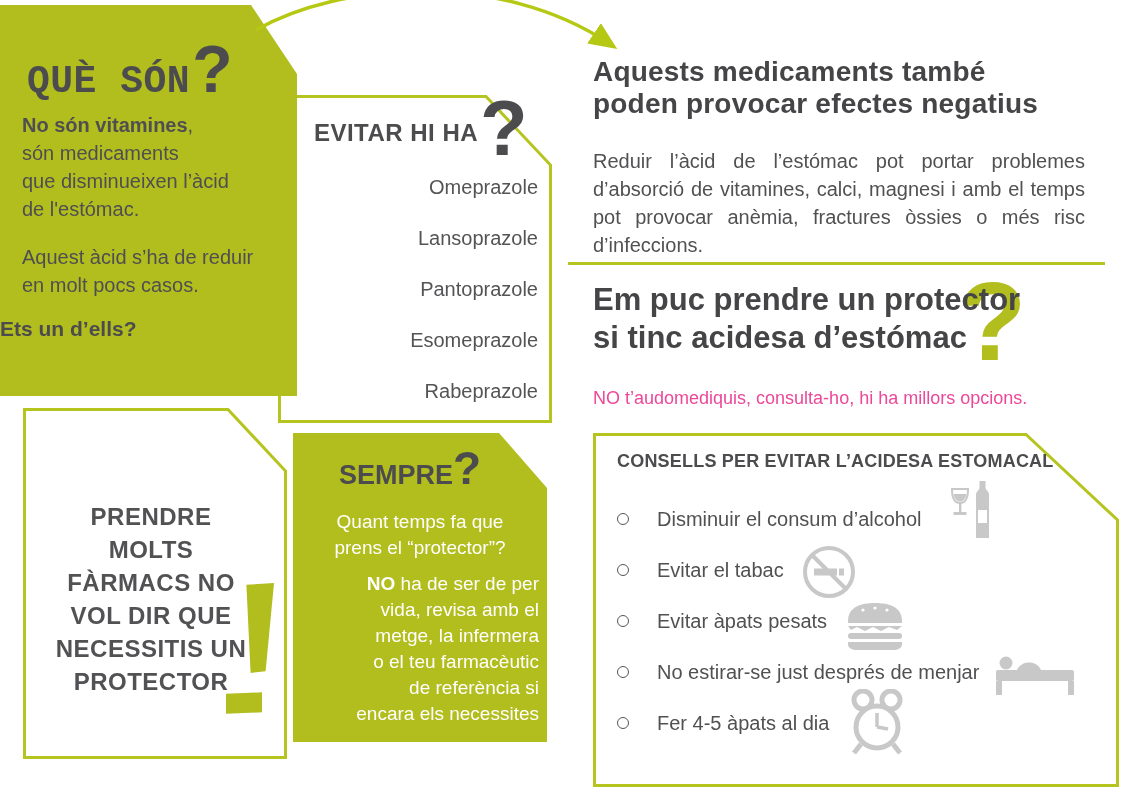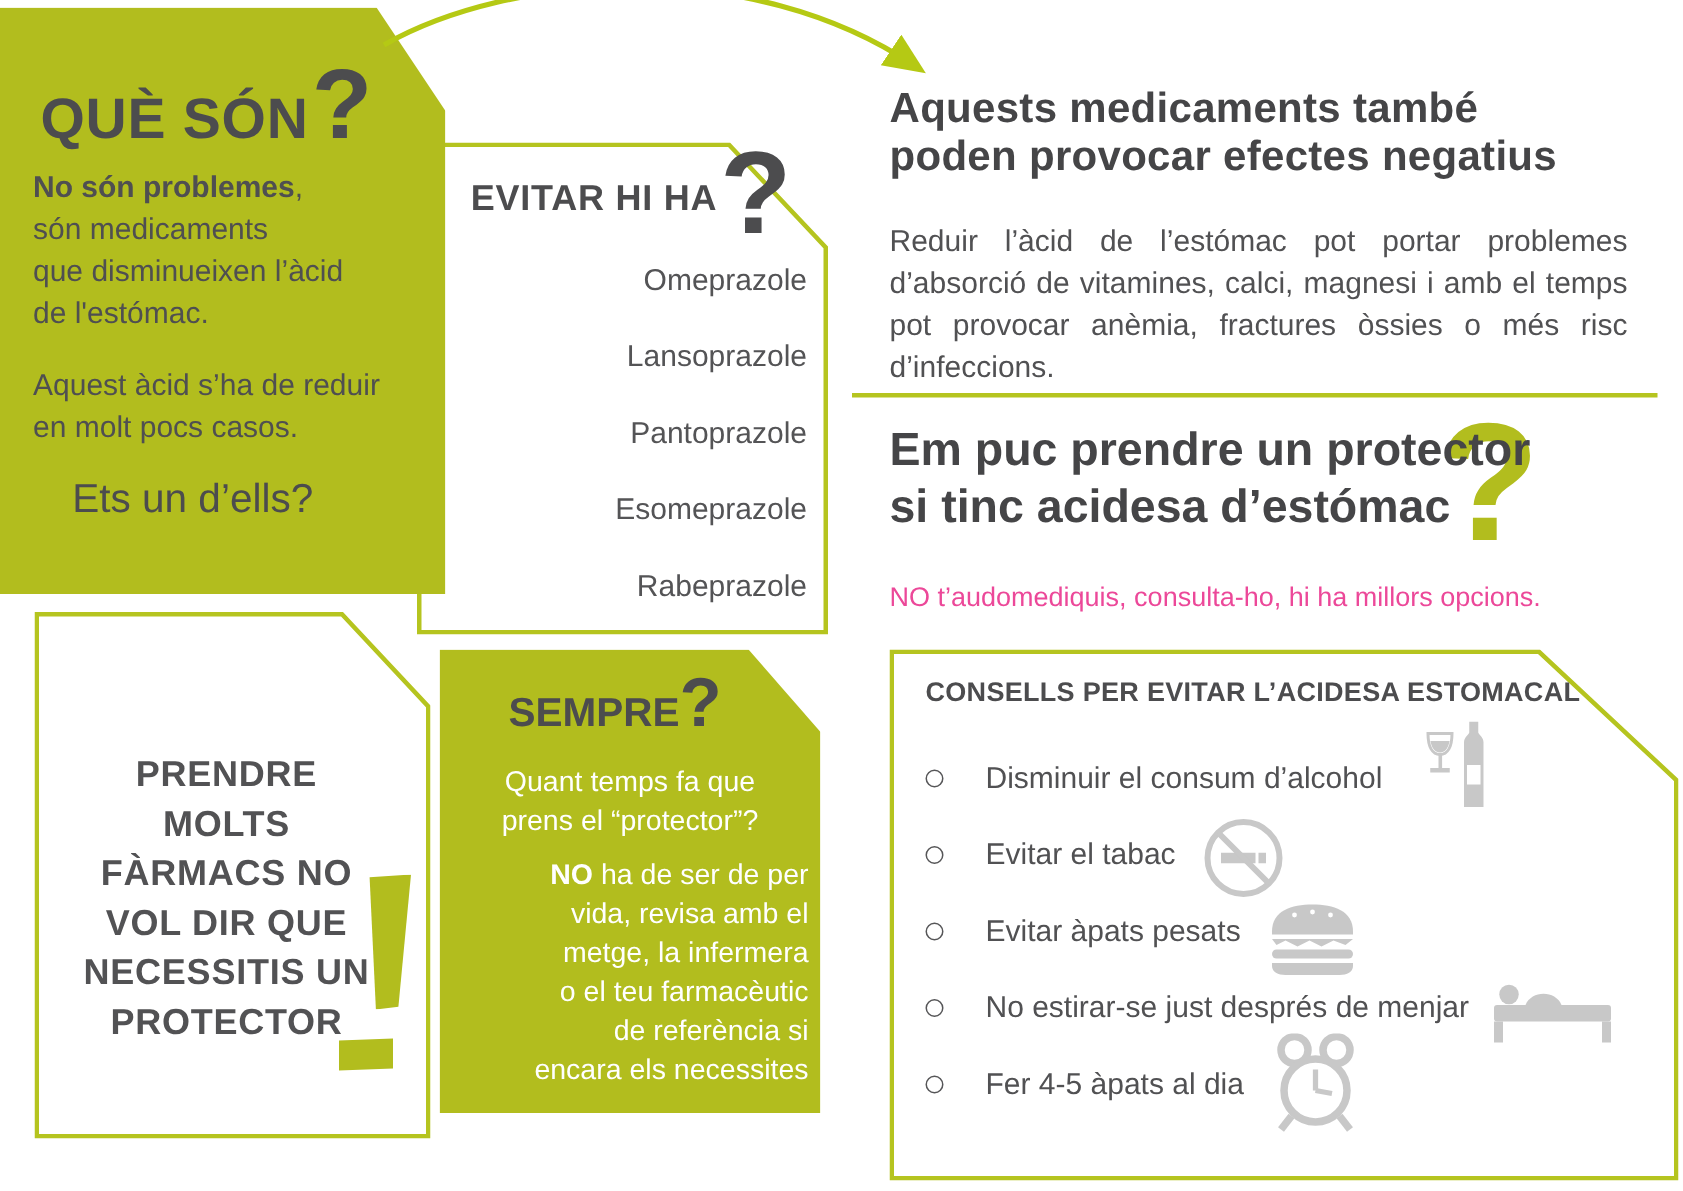--- a/index.html
+++ b/index.html
@@ -5,25 +5,25 @@
   html,body{margin:0;padding:0;background:#fff;}
   #canvas{position:relative;width:1122px;height:794px;background:#ffffff;overflow:hidden;
           font-family:"Liberation Sans",sans-serif;color:#515153;}
   .abs{position:absolute;}
   .boxsvg{position:absolute;left:0;top:0;pointer-events:none;}
 
   
   #que-son{left:0;top:5px;width:297px;height:391px;background:#b2bd1e;z-index:5;
            clip-path:polygon(0 0,251px 0,297px 69px,297px 100%,0 100%);}
   #que-son .title{left:27px;top:26px;white-space:nowrap;color:#4c4c4e;font-weight:bold;}
-  #que-son .title .t{font-size:38px;letter-spacing:.5px;}
+  #que-son .title .t{font-size:38px;letter-spacing:.5px;font-family:Liberation Mono, monospace;}
   #que-son .title .q{font-size:66px;margin-left:2px;}
   .qs-body{left:22px;top:106px;font-size:20px;line-height:28px;color:#4f4f51;}
   .qs-body2{left:22px;top:238px;font-size:20px;line-height:28px;color:#4f4f51;}
-  .qs-cta{left:0;right:40px;top:312px;text-align:center;font-weight:normal;font-size:27px;color:#4c4c4e;}
+  .qs-cta{left:0;right:40px;top:312px;text-align:left;font-weight:bold;font-size:21px;color:#4c4c4e;}
 
   
   #quins{left:278px;top:95px;width:274px;height:328px;z-index:2;}
   #quins .title{left:28px;top:24px;width:180px;text-align:center;font-weight:bold;
                 font-size:24px;letter-spacing:.5px;color:#4c4c4e;z-index:2;}
   #quins .bigq{left:202px;top:-6px;font-size:78px;font-weight:bold;color:#4c4c4e;line-height:1;z-index:3;}
   #quins ul{position:absolute;left:0;top:67px;width:260px;margin:0;padding:0;list-style:none;}
   #quins li{height:51px;line-height:51px;text-align:right;font-size:20px;color:#545456;}
 
   
@@ -91,21 +91,21 @@
       <li>Esomeprazole</li>
       <li>Rabeprazole</li>
     </ul>
   </div>
 
   <div id="que-son" class="abs">
     <div class="abs title">
       <span class="t">QUÈ SÓN</span><span class="q">?</span>
     </div>
     <div class="abs qs-body">
-      <div><b>No són problemes</b><span>,</span></div>
+      <div><b>No són vitamines</b><span>,</span></div>
       <div>són medicaments</div>
       <div>que disminueixen l’àcid</div>
       <div>de l'estómac.</div>
     </div>
     <div class="abs qs-body2">
       <div>Aquest àcid s’ha de reduir</div>
       <div>en molt pocs casos.</div>
     </div>
     <div class="abs qs-cta">Ets un d’ells?</div>
   </div>

